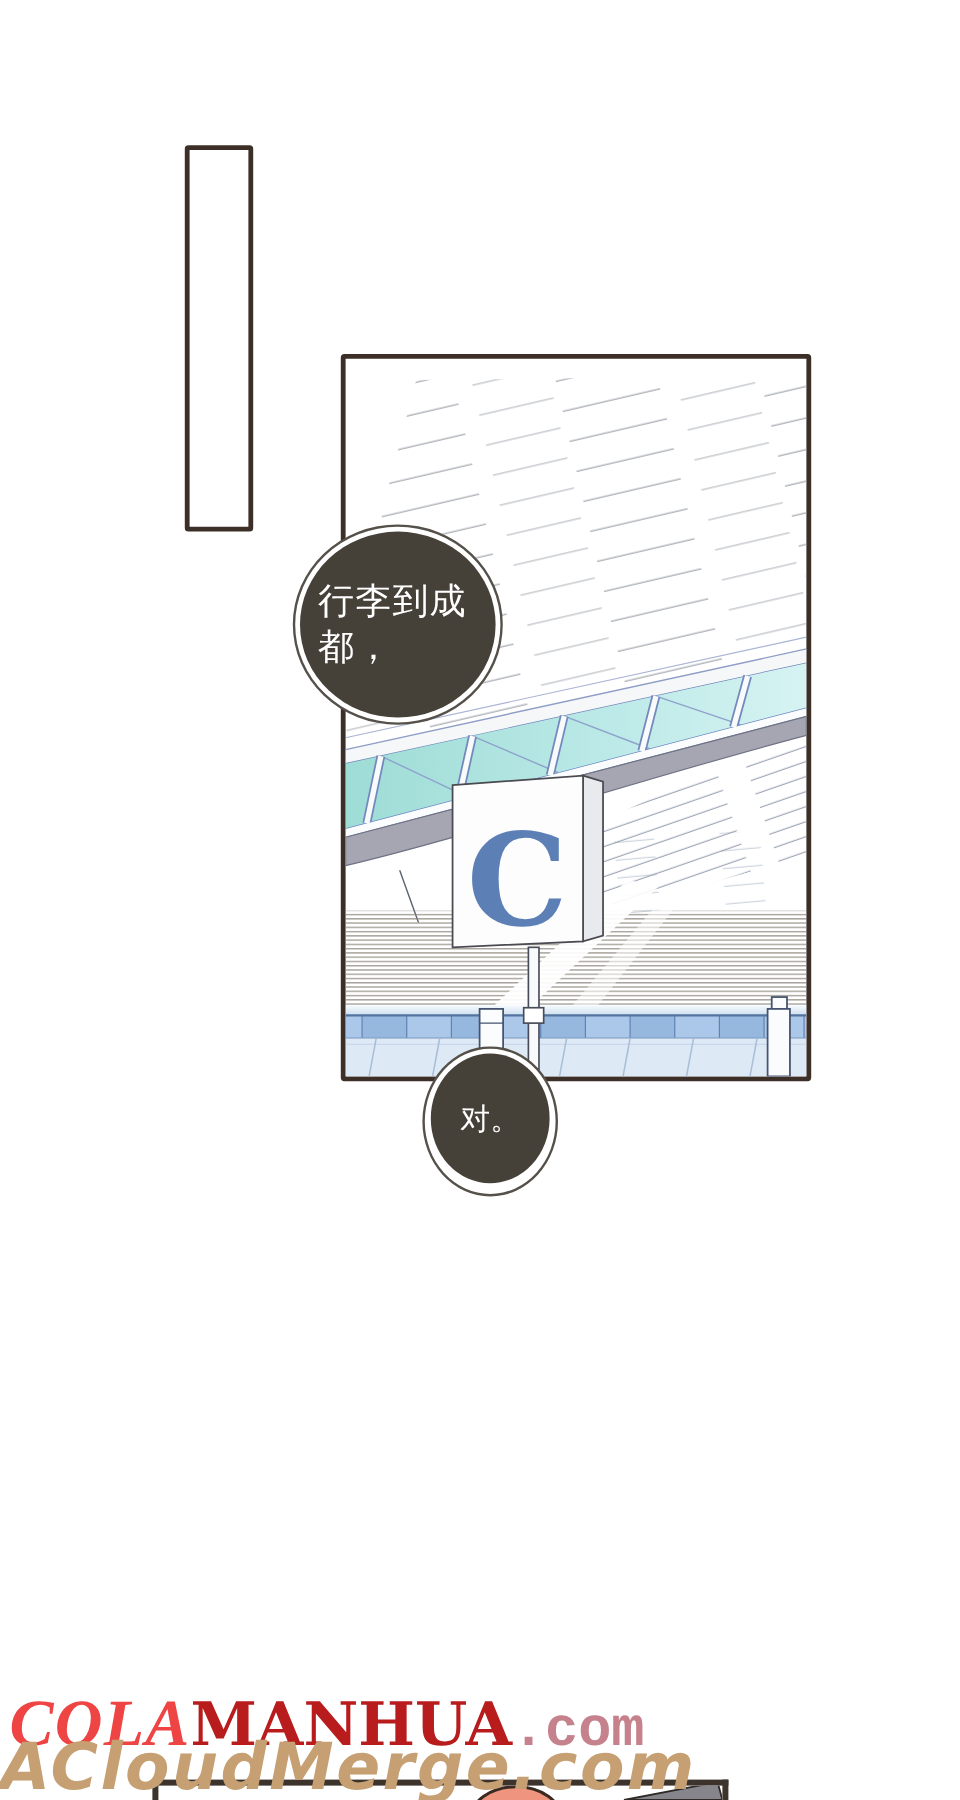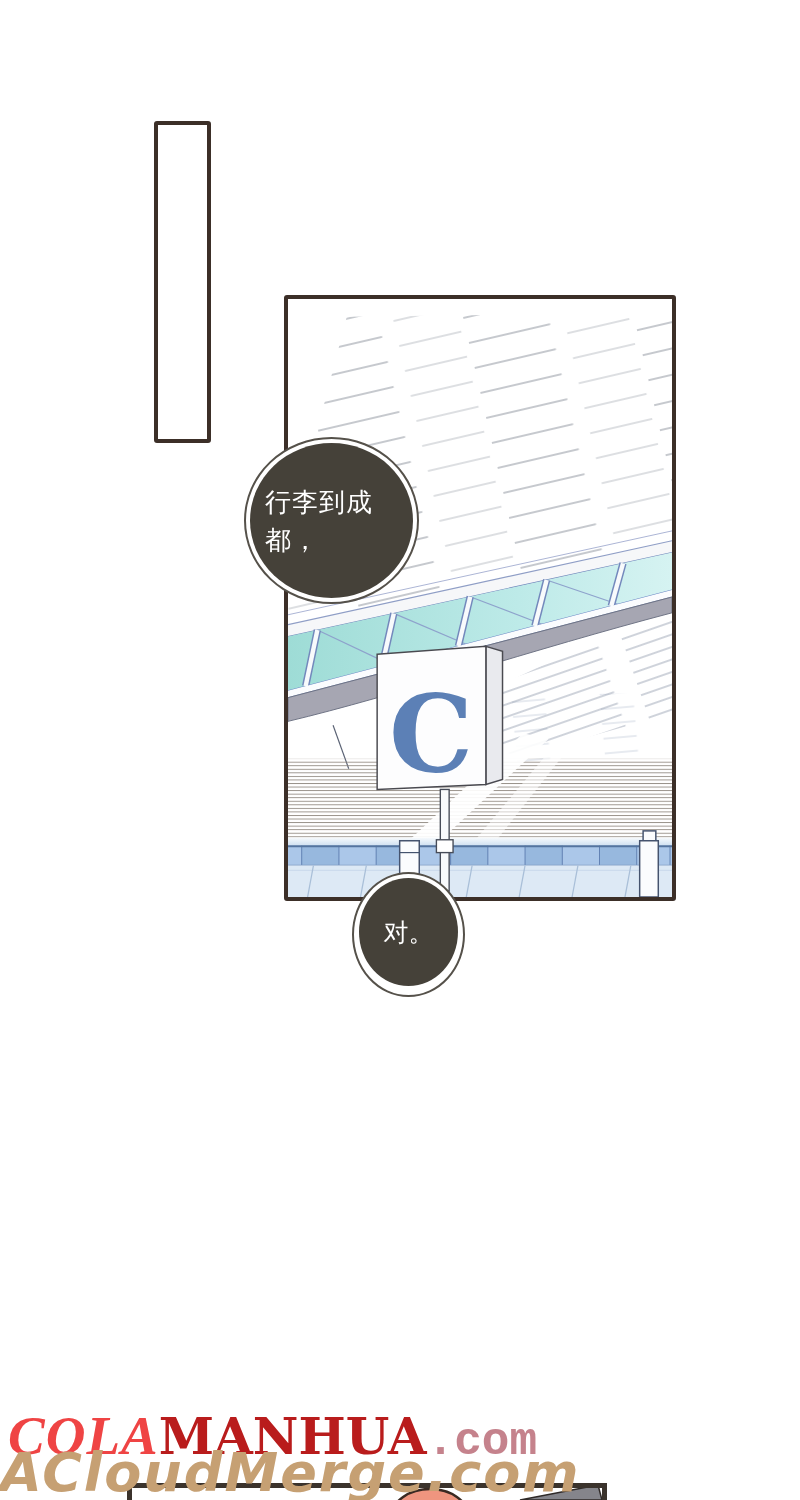--- a/index.html
+++ b/index.html
@@ -11,21 +11,21 @@
   .panel { background:#ffffff; border:4px solid #3c2f28; border-radius:3px; }
   #empty-panel { left:154px; top:121px; width:49px; height:314px; z-index:1; }
   #main-panel  { left:284px; top:295px; width:384px; height:598px; z-index:1; }
   #main-panel svg { display:block; }
 
   
   .bubble-outer { border-radius:50%; border:2.5px solid #55514a; background:#ffffff; z-index:3; }
   .bubble-inner { position:absolute; border-radius:50%; background:#454139; color:#ffffff;
                   display:flex; flex-direction:column; justify-content:center; }
   #bubble1 { left:244px; top:437px; width:171px; height:163px; }
-  #bubble1 .bubble-inner { inset:4px; padding-left:15px; font-size:26px; line-height:38px;
+  #bubble1 .bubble-inner { inset:4px; padding-left:15px; font-size:30px; line-height:38px;
                            letter-spacing:1px; text-align:left; }
   #bubble2 { left:352px; top:872px; width:109px; height:121px; }
   #bubble2 .bubble-inner { inset:4px 5px 9px 5px; font-size:25px; text-align:center; }
 
   
   #wm-line1 { left:8px; top:1404px; z-index:6; white-space:nowrap; }
   #wm-line1 .cola   { font-family:Liberation Serif, serif; font-style:italic; font-weight:700;
                       font-size:55px; color:#ef4444; letter-spacing:1px; }
   #wm-line1 .manhua { font-family:"DejaVu Serif", serif; font-weight:700;
                       font-size:50px; color:#b91c1c; }

